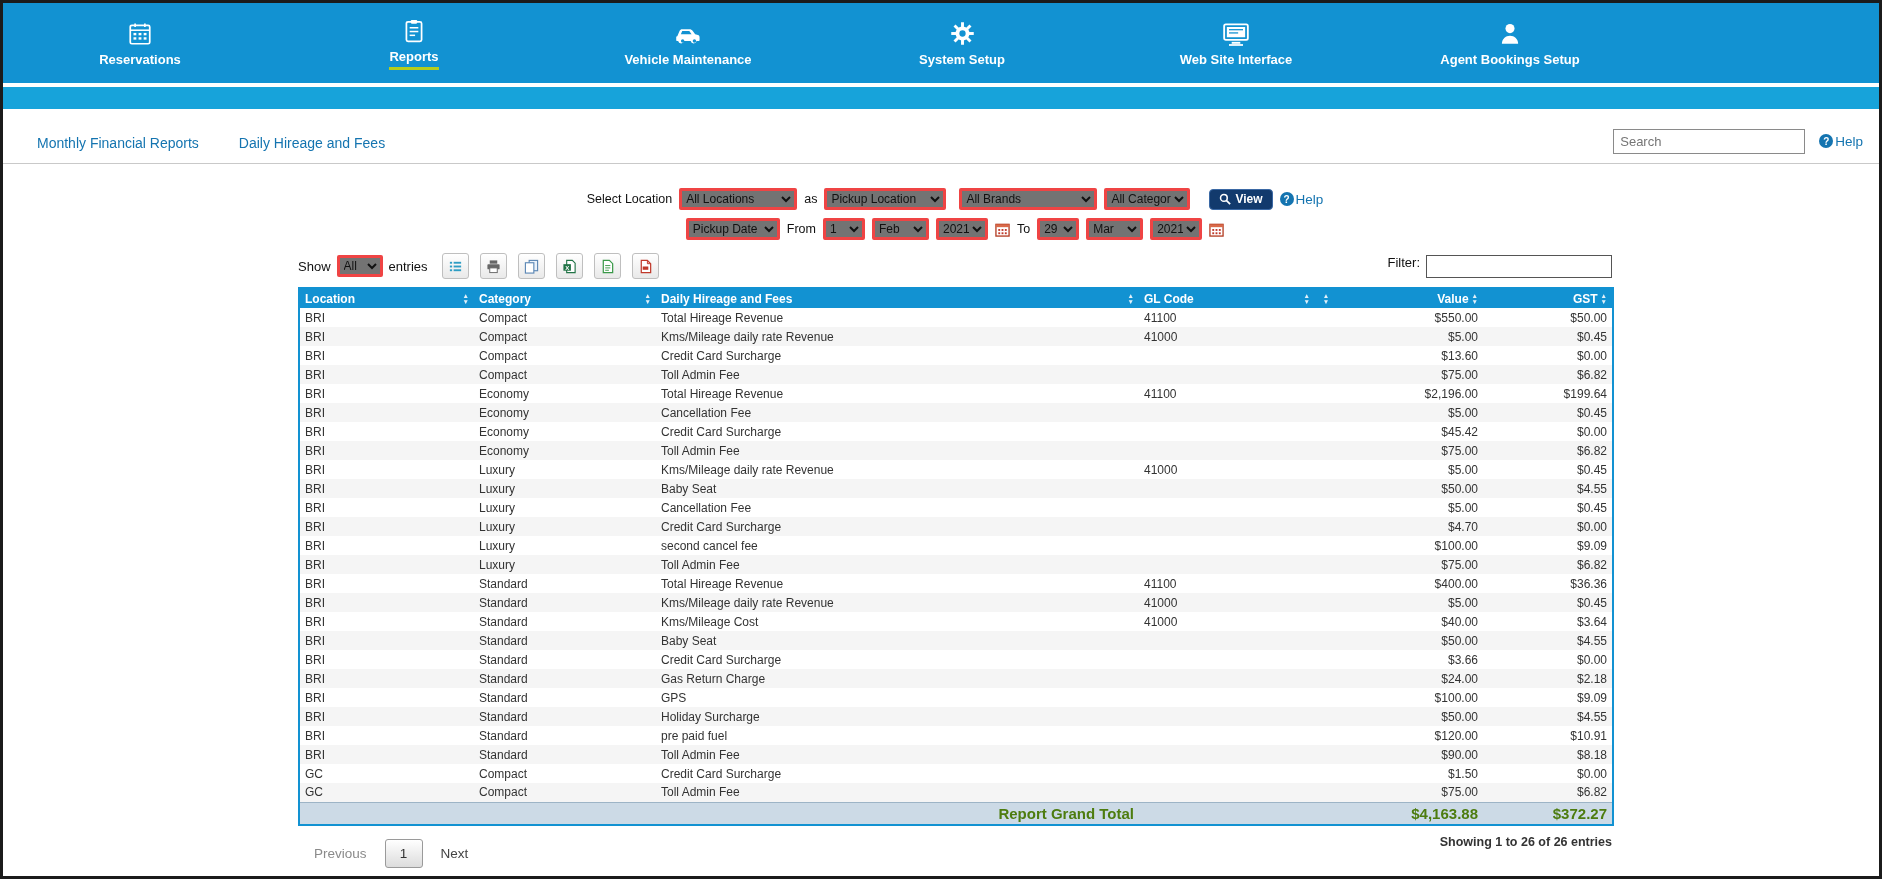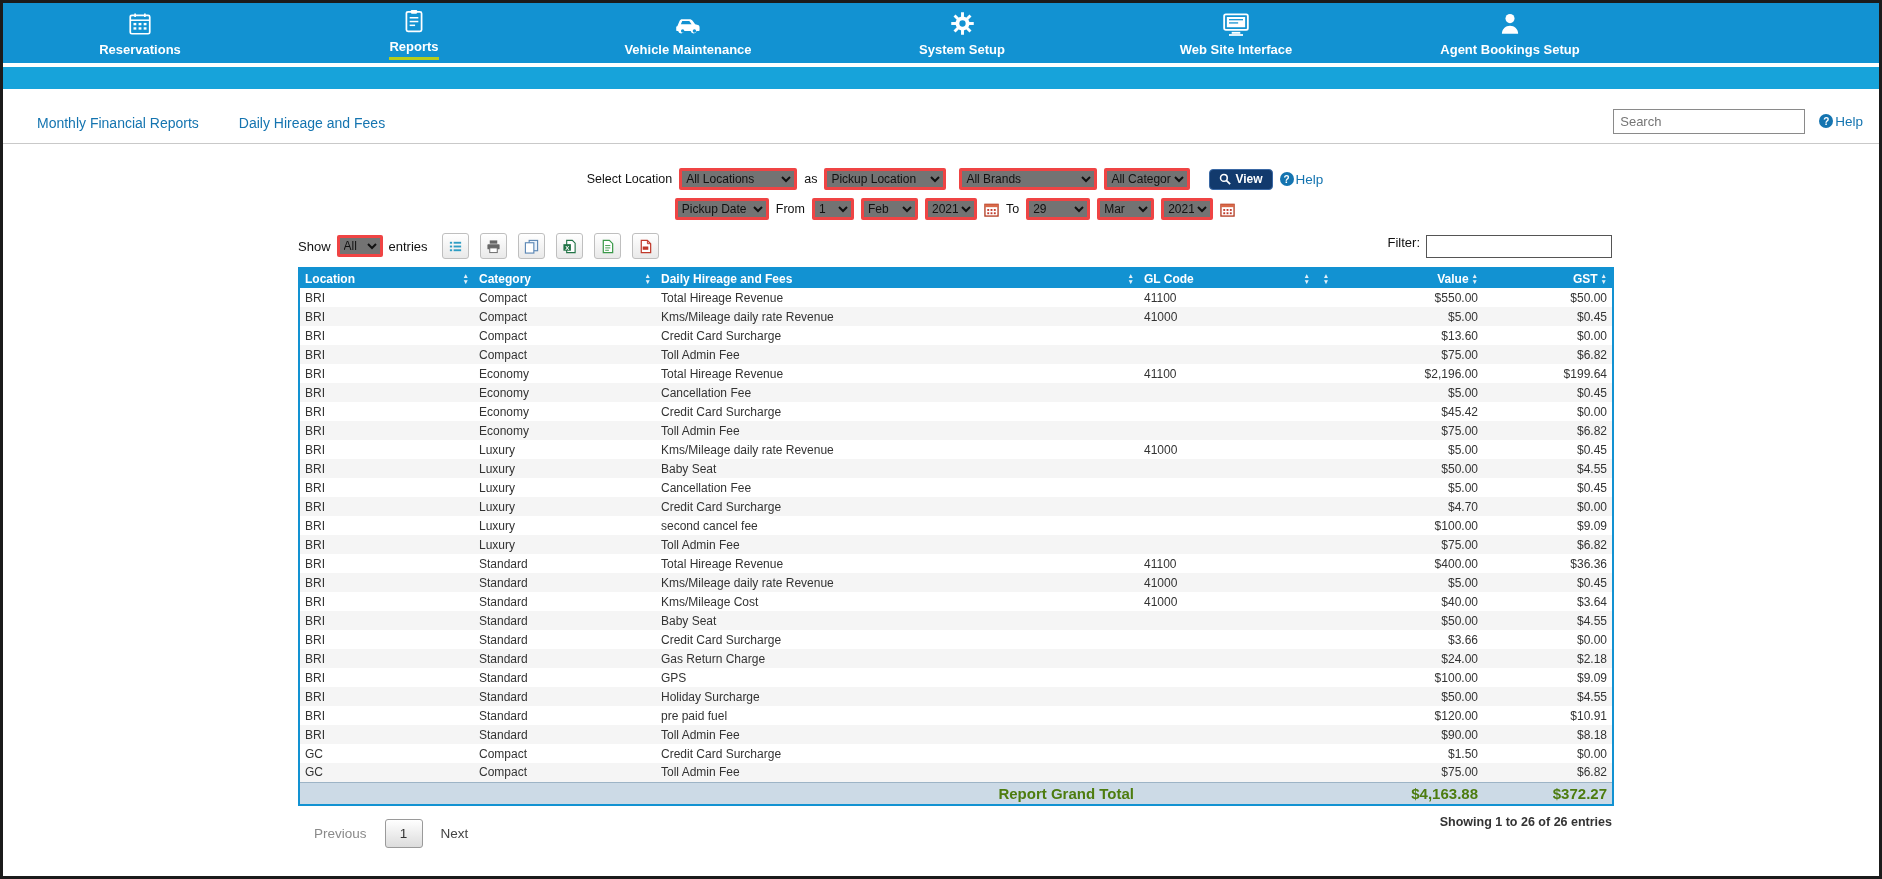--- a/index.html
+++ b/index.html
@@ -1,20 +1,20 @@
 <!DOCTYPE html>
 <html style="--nav-blue: #1292d2; --strip-blue: #17a3da; --link-blue: #1474b0; --underline-green: #b5cd1d; --view-btn-bg: #123a6d; --total-row-bg: #ccdae6;"><head>
 <meta charset="utf-8">
 <style>
   html,body{margin:0;padding:0;}
   body{font-family:"Liberation Sans", sans-serif; background:#fff;}
   .page{width:1882px;height:879px;box-sizing:border-box;border:3px solid #1b1b1b;background:#fff;overflow:hidden;}
 
   
-  .topnav{height:60px;background:var(--nav-blue,#1292d2);display:flex;align-items:stretch;}
+  .topnav{height:80px;background:var(--nav-blue,#1292d2);display:flex;align-items:stretch;}
   .nav-item{width:274px;display:flex;flex-direction:column;align-items:center;justify-content:center;gap:4px;cursor:pointer;}
   .nav-icon{height:28px;display:flex;align-items:center;justify-content:center;}
   .nav-label{color:#fff;font-weight:bold;font-size:13px;white-space:nowrap;}
   .nav-item.active .nav-label{border-bottom:3px solid var(--underline-green,#b5cd1d);padding-bottom:3px;}
   .nav-gap{height:4px;background:#fff;}
   .subnav{height:22px;background:var(--strip-blue,#17a3da);}
 
   
   .tabbar{display:flex;align-items:flex-end;margin-top:10px;padding:0 14px;border-bottom:1px solid #c9c9c9;height:44px;}
   .tab{color:var(--link-blue,#1474b0);font-size:14px;padding:13px 20px 12px 20px;cursor:pointer;white-space:nowrap;}
@@ -204,21 +204,21 @@
               <rect x="3.5" y="7.5" width="2" height="2"></rect>
               <rect x="7" y="7.5" width="2" height="2"></rect>
               <rect x="10.5" y="7.5" width="2" height="2"></rect>
               <rect x="3.5" y="11" width="2" height="2"></rect>
               <rect x="7" y="11" width="2" height="2"></rect>
               <rect x="10.5" y="11" width="2" height="2"></rect>
             </g>
         </svg>
       </span>
       <label>To</label>
-      <select style="width:64px"><option>29</option></select>
+      <select style="width:42px"><option>29</option></select>
       <select style="width:57px"><option>Mar</option></select>
       <select style="width:52px"><option>2021</option></select>
       <span class="cal">
         <svg width="15" height="15" viewBox="0 0 16 16">
           <rect x="1" y="2.5" width="14" height="12.5" fill="#fff" stroke="#b23b21" stroke-width="1.4"></rect>
           <rect x="1" y="2.5" width="14" height="3" fill="#d96a4a"></rect>
           <g fill="#c0392b">
               <rect x="3.5" y="7.5" width="2" height="2"></rect>
               <rect x="7" y="7.5" width="2" height="2"></rect>
               <rect x="10.5" y="7.5" width="2" height="2"></rect>

